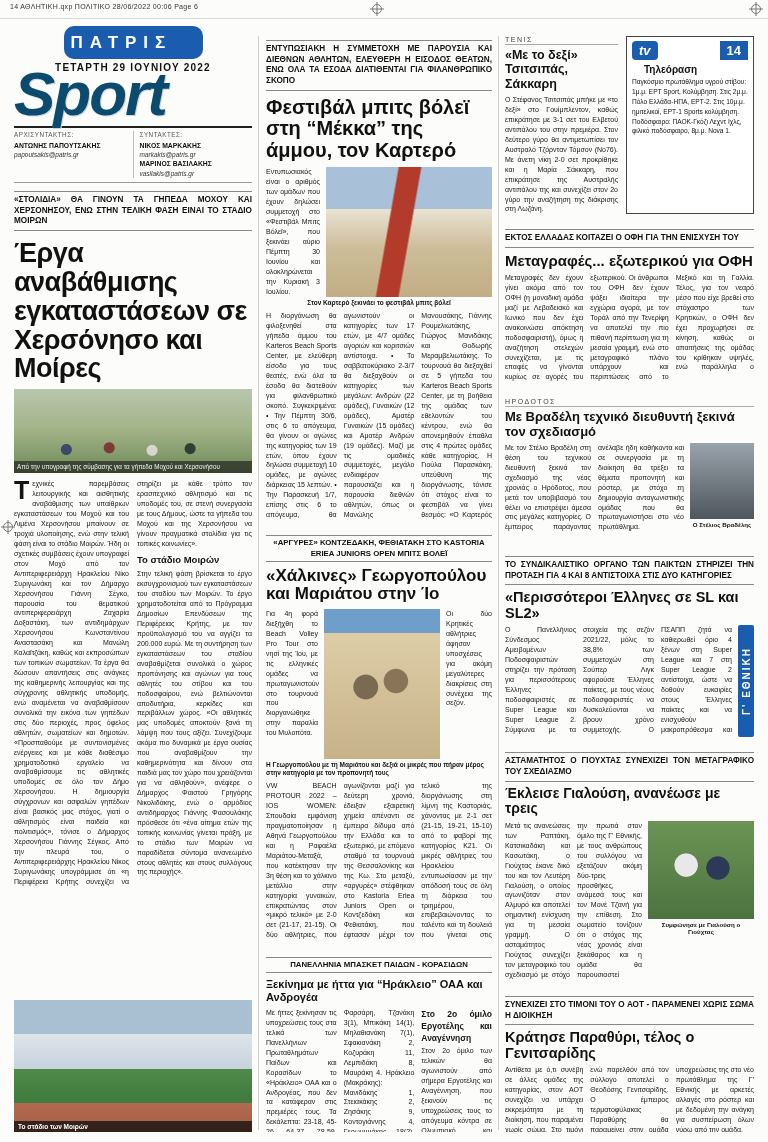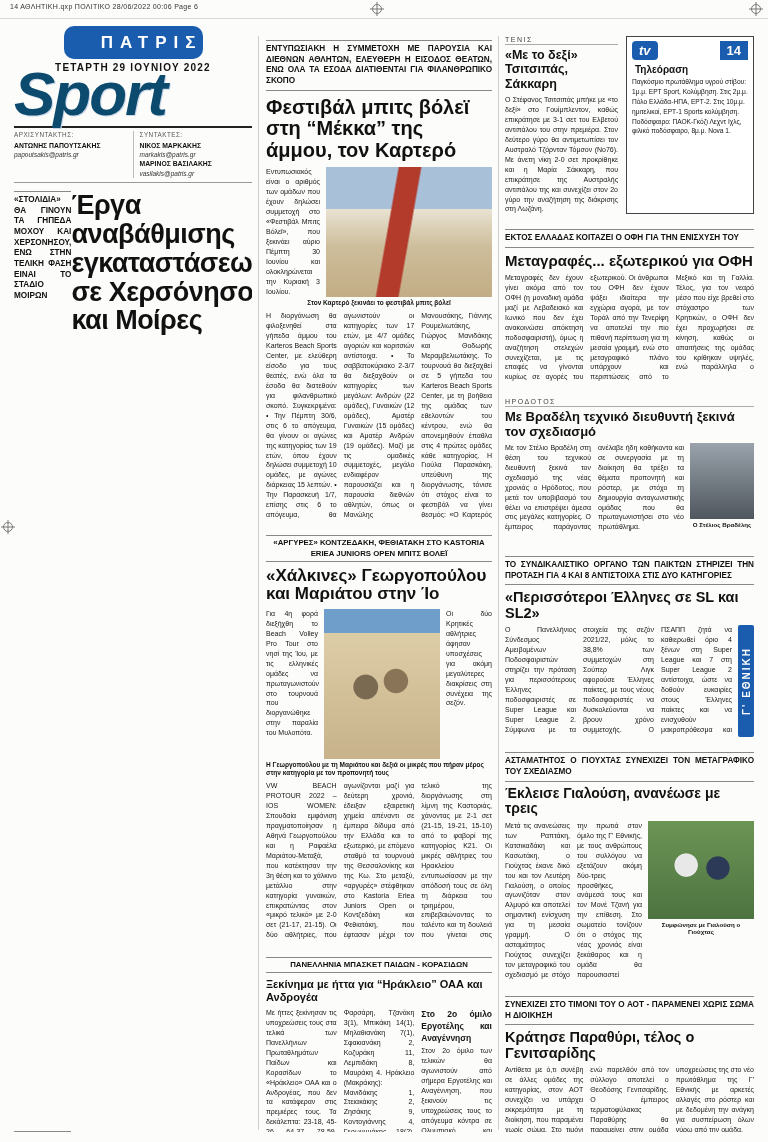--- a/index.html
+++ b/index.html
@@ -15,21 +15,21 @@
   .vr1{left:258px;} .vr2{left:498px;}
 
   .col{position:absolute;display:flex;flex-direction:column;overflow:hidden;}
   .col-left{left:14px;top:22px;width:238px;height:1110px;}
   .col-center{left:266px;top:40px;width:226px;height:1092px;}
   .col-right{left:505px;top:36px;width:249px;height:1096px;}
 
   
   .masthead{border-bottom:2px solid #222;padding-bottom:2px;}
   .brand-box{background:#1a5cad;color:#fff;font-weight:bold;font-size:17px;letter-spacing:7px;
-             text-align:right;padding:7px 0 6px 7px;border-radius:10px;width:132px;margin:4px auto 0;}
+             text-align:left;padding:7px 0 6px 7px;border-radius:10px;width:132px;margin:4px auto 0;}
   .date-line{text-align:center;font-size:10px;font-weight:bold;letter-spacing:1.2px;margin-top:3px;}
   .sport-logo{font-size:62px;font-weight:bold;font-style:italic;color:#0c4a6e;line-height:.95;
               letter-spacing:-2px;margin-top:-8px;text-shadow:1px 1px 0 #c9d6e8;}
   .staff{display:flex;border-bottom:1px solid #999;padding:3px 0 4px;gap:6px;}
   .staff-col{flex:1;font-size:6.5px;line-height:1.4;}
   .staff-col + .staff-col{border-left:1px solid #bbb;padding-left:6px;}
   .staff-role{color:#555;font-size:6.3px;letter-spacing:.5px;margin-bottom:1px;}
   .staff-name{font-weight:bold;font-size:6.8px;}
   .staff-email{font-style:italic;color:#333;}
 
@@ -88,21 +88,21 @@
   .top-row{display:flex;gap:8px;}
   .tennis{flex:1;}
   .sec-label{font-size:7px;color:#444;letter-spacing:1.5px;border-bottom:1px solid #aaa;
              padding-bottom:1px;margin-bottom:3px;}
   .tennis-headline{font-size:12.5px;font-weight:bold;line-height:1.15;margin:2px 0 4px;}
   .tv-box{width:128px;flex:none;border:1px solid #444;padding:4px 5px;background:#fff;box-sizing:border-box;}
   .tv-header{display:flex;align-items:center;justify-content:space-between;}
   .tv-logo{background:#1a5cad;color:#fff;font-weight:bold;font-style:italic;font-size:13px;
            padding:2px 7px;border-radius:4px;}
   .tv-number{background:#1a5cad;color:#fff;font-weight:bold;font-size:13px;padding:2px 7px;}
-  .tv-title{font-weight:bold;font-size:10px;margin:4px 3px 2px;}
+  .tv-title{font-weight:bold;font-size:10px;margin:4px 12px 2px;}
   .tv-listing{font-size:6.6px;line-height:1.5;}
   .ofi-headline{font-size:15px;font-weight:bold;margin:4px 0;}
   .ofi-body{columns:3;column-gap:7px;height:118px;overflow:hidden;}
   .iro-headline{font-size:13px;font-weight:bold;line-height:1.15;margin:3px 0;}
   .iro-row{display:flex;gap:6px;}
   .iro-body{flex:1;columns:2;column-gap:7px;height:98px;overflow:hidden;}
   .iro-photo-wrap{width:64px;flex:none;}
   .photo-vradelis{height:76px;background:linear-gradient(#9aa2ab 0%,#707880 55%,#50565e 100%);}
   .small-caption{font-size:6.2px;font-weight:bold;text-align:center;margin-top:2px;line-height:1.2;}
   .psapp-headline{font-size:14.5px;font-weight:bold;margin:4px 0;}
@@ -162,21 +162,21 @@
       </div>
       <div class="staff-col">
         <div class="staff-role">ΣΥΝΤΑΚΤΕΣ:</div>
         <div class="staff-name">ΝΙΚΟΣ ΜΑΡΚΑΚΗΣ</div>
         <div class="staff-email">markakis@patris.gr</div>
         <div class="staff-name">ΜΑΡΙΝΟΣ ΒΑΣΙΛΑΚΗΣ</div>
         <div class="staff-email">vasilakis@patris.gr</div>
       </div>
     </div>
 
-    <section style="display:flex;flex-direction:row;flex:1;min-height:0;">
+    <section style="display:flex;flex-direction:column;flex:1;min-height:0;">
       <div class="kicker">«ΣΤΟΛΙΔΙΑ» ΘΑ ΓΙΝΟΥΝ ΤΑ ΓΗΠΕΔΑ ΜΟΧΟΥ ΚΑΙ ΧΕΡΣΟΝΗΣΟΥ, ΕΝΩ ΣΤΗΝ ΤΕΛΙΚΗ ΦΑΣΗ ΕΙΝΑΙ ΤΟ ΣΤΑΔΙΟ ΜΟΙΡΩΝ</div>
       <h1 class="lead-headline">Έργα αναβάθμισης εγκαταστάσεων σε Χερσόνησο και Μοίρες</h1>
       <div class="photo photo-lead">
         <div class="overlay-cap">Από την υπογραφή της σύμβασης για τα γήπεδα Μοχού και Χερσονήσου</div>
       </div>
       <div class="lead-body body">
         <p class="dropcap">Τεχνικές παρεμβάσεις λειτουργικής και αισθητικής αναβάθμισης των υπαίθριων εγκαταστάσεων του Μοχού και του Λιμένα Χερσονήσου μπαίνουν σε τροχιά υλοποίησης, ενώ στην τελική φάση είναι το στάδιο Μοιρών. Ήδη οι σχετικές συμβάσεις έχουν υπογραφεί στον Μοχό από τον Αντιπεριφερειάρχη Ηρακλείου Νίκο Συριγωνάκη και τον Δήμαρχο Χερσονήσου Γιάννη Σέγκο, παρουσία του θεματικού αντιπεριφερειάρχη Ζαχαρία Δοξαστάκη, των αντιδημάρχων Χερσονήσου Κωνσταντίνου Αναστασάκη και Μανώλη Καλαϊτζάκη, καθώς και εκπροσώπων των τοπικών σωματείων. Τα έργα θα δώσουν απαντήσεις στις ανάγκες της καθημερινής λειτουργίας και της σύγχρονης αθλητικής υποδομής, ενώ αναμένεται να αναβαθμίσουν συνολικά την εικόνα των γηπέδων στις δύο περιοχές, προς όφελος αθλητών, σωματείων και δημοτών. «Προσπαθούμε με συντονισμένες ενέργειες και με κάθε διαθέσιμο χρηματοδοτικό εργαλείο να αναβαθμίσουμε τις αθλητικές υποδομές σε όλο τον Δήμο Χερσονήσου. Η δημιουργία σύγχρονων και ασφαλών γηπέδων είναι βασικός μας στόχος, γιατί ο αθλητισμός είναι παιδεία και πολιτισμός», τόνισε ο Δήμαρχος Χερσονήσου Γιάννης Σέγκος. Από την πλευρά του, ο Αντιπεριφερειάρχης Ηρακλείου Νίκος Συριγωνάκης υπογράμμισε ότι «η Περιφέρεια Κρήτης συνεχίζει να στηρίζει με κάθε τρόπο τον ερασιτεχνικό αθλητισμό και τις υποδομές του, σε στενή συνεργασία με τους Δήμους, ώστε τα γήπεδα του Μοχού και της Χερσονήσου να γίνουν πραγματικά στολίδια για τις τοπικές κοινωνίες».</p>
         <h4 class="inner-subhead">Το στάδιο Μοιρών</h4>
         <p>Στην τελική φάση βρίσκεται το έργο εκσυγχρονισμού των εγκαταστάσεων του σταδίου των Μοιρών. Το έργο χρηματοδοτείται από το Πρόγραμμα Δημοσίων Επενδύσεων της Περιφέρειας Κρήτης, με τον προϋπολογισμό του να αγγίζει τα 200.000 ευρώ. Με τη συντήρηση των εγκαταστάσεων του σταδίου αναβαθμίζεται συνολικά ο χώρος προπόνησης και αγώνων για τους αθλητές του στίβου και του ποδοσφαίρου, ενώ βελτιώνονται αποδυτήρια, κερκίδες και περιβάλλων χώρος. «Οι αθλητικές μας υποδομές αποκτούν ξανά τη λάμψη που τους αξίζει. Συνεχίζουμε ακόμα πιο δυναμικά με έργα ουσίας που αναβαθμίζουν την καθημερινότητα και δίνουν στα παιδιά μας τον χώρο που χρειάζονται για να αθληθούν», ανέφερε ο Δήμαρχος Φαιστού Γρηγόρης Νικολιδάκης, ενώ ο αρμόδιος αντιδήμαρχος Γιάννης Φασουλάκης πρόσθεσε ότι «ένα αίτημα ετών της τοπικής κοινωνίας γίνεται πράξη, με το στάδιο των Μοιρών να παραδίδεται σύντομα ανανεωμένο στους αθλητές και στους συλλόγους της περιοχής».</p>
       </div>

